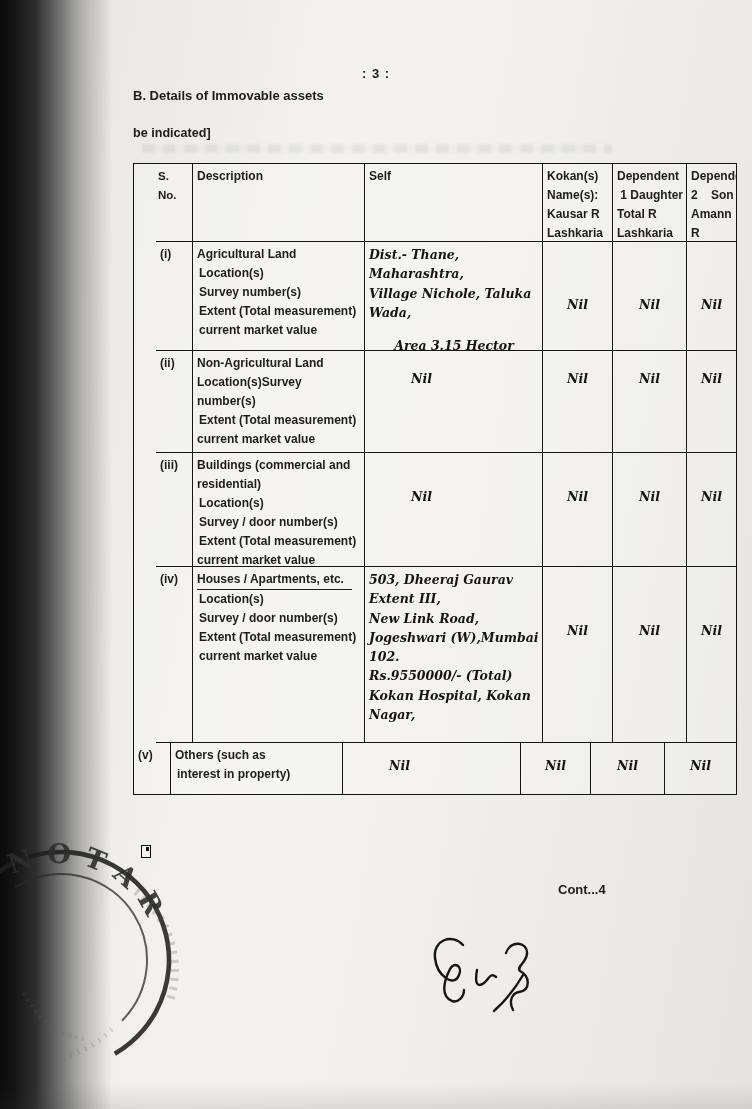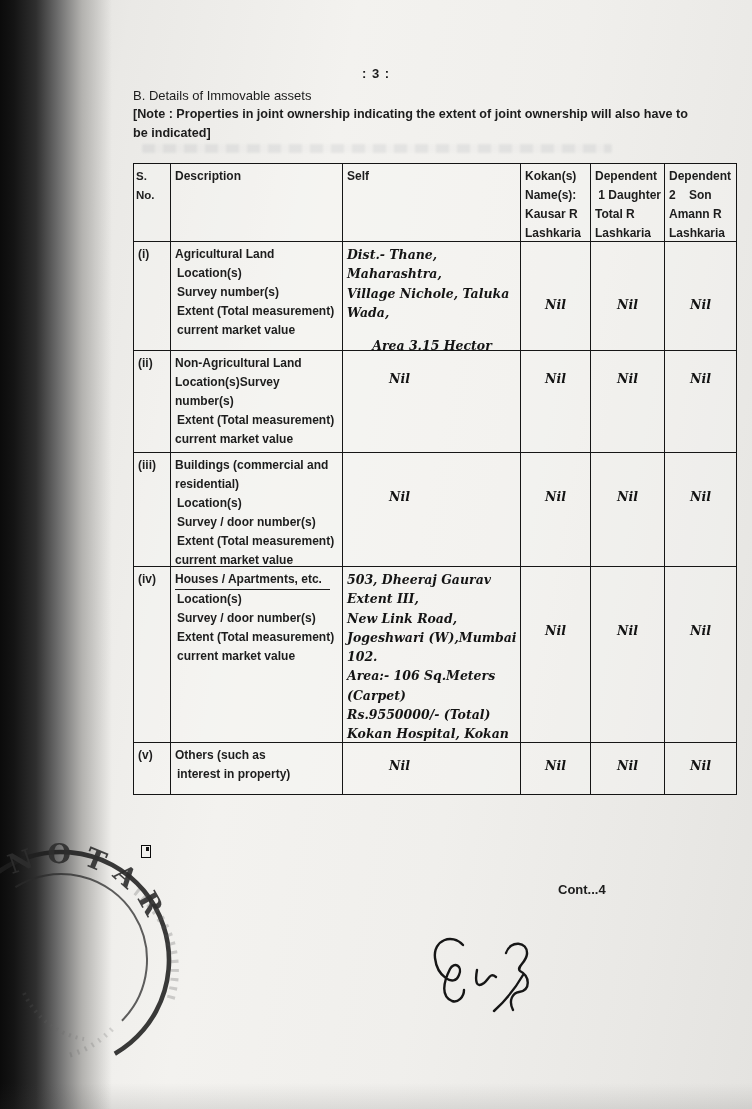--- a/index.html
+++ b/index.html
@@ -10,35 +10,35 @@
   }
   .edge-band{
     position:absolute;left:0;top:0;width:112px;height:100%;
     background:linear-gradient(to right,#0b0b0b 0px,#141414 14px,#2f2f2f 36px,#6d6d6d 58px,#b3b2af 82px,rgba(236,235,232,0) 112px);
   }
   .bottom-shade{
     position:absolute;left:0;bottom:0;width:100%;height:26px;
     background:linear-gradient(to bottom,rgba(0,0,0,0) 0%,rgba(60,60,60,.12) 100%);
   }
   .pageno{position:absolute;top:66px;left:0;width:752px;text-align:center;font-weight:700;font-size:13px;letter-spacing:1px;}
-  .title{position:absolute;top:88px;left:133px;font-weight:400;font-size:13px;text-align:center;}
+  .title{position:absolute;top:88px;left:133px;font-weight:700;font-size:13px;text-align:center;}
   .note1{position:absolute;top:107px;left:133px;font-weight:700;font-size:12.6px;}
   .note2{position:absolute;top:126px;left:133px;font-weight:700;font-size:12.6px;}
   .ghost{
     position:absolute;top:144px;left:142px;width:470px;height:9px;border-radius:2px;filter:blur(1px);
     background:repeating-linear-gradient(90deg,rgba(110,118,130,.20) 0 13px,rgba(110,118,130,.04) 13px 21px);
     opacity:.55;
   }
   
   .table{
     position:absolute;left:133px;top:163px;width:604px;box-sizing:border-box;
     border:1.9px solid #141414;background:rgba(250,249,247,.35);
   }
   .tr{display:grid;grid-template-columns:37px 172px 178px 70px 74px 1fr;}
-  .tr:not(:last-child){border-bottom:1.7px solid #161616;}
+  .tr:not(:last-child){border-bottom:1.7px solid #161616;margin-left:22px;}
   .td{border-right:1.7px solid #161616;box-sizing:border-box;overflow:hidden;}
   .td:last-child{border-right:none;}
   .h-head{height:77px;}
   .h-r1{height:108px;}
   .h-r2{height:101px;}
   .h-r3{height:113px;}
   .h-r4{height:175px;}
   .h-r5{height:51px;}
   .lbl{font-weight:700;font-size:12px;line-height:19px;color:#1d1d1d;}
   .pad{padding:3px 3px 0 4px;}
@@ -63,21 +63,20 @@
 </style>
 </head>
 <body>
 
 <div class="page">
   <div class="edge-band"></div>
   <div class="bottom-shade"></div>
 
   <div class="pageno">: 3 :</div>
   <div class="title">B. Details of Immovable assets</div>
-  <div class="note1">[Note : Properties in joint ownership indicating the extent of joint ownership will also have to</div>
   <div class="note2">be indicated]</div>
   <div class="ghost"></div>
 
   <div class="table">
 
     <div class="tr h-head">
       <div class="td lbl pad" style="font-size:11.5px;padding-left:2px;">S. No.</div>
       <div class="td lbl pad">Description</div>
       <div class="td lbl pad">Self</div>
       <div class="td lbl pad">
@@ -158,21 +157,20 @@
         <div><span class="underline">Houses / Apartments, etc.</span></div>
         <div class="line">Location(s)</div>
         <div class="line">Survey / door number(s)</div>
         <div class="line">Extent (Total measurement)</div>
         <div class="line">current market value</div>
       </div>
       <div class="td serif selfcell pad">
         <div>503, Dheeraj Gaurav Extent III,</div>
         <div>New Link Road,</div>
         <div>Jogeshwari (W),Mumbai 102.</div>
-        <div>Area:- 106 Sq.Meters (Carpet)</div>
         <div>Rs.9550000/- (Total)</div>
         <div>Kokan Hospital, Kokan Nagar,</div>
 
       </div>
       <div class="td serif nil-c pt-r4">Nil</div>
       <div class="td serif nil-c pt-r4">Nil</div>
       <div class="td serif nil-c pt-r4">Nil</div>
     </div>
 
     <div class="tr h-r5">

